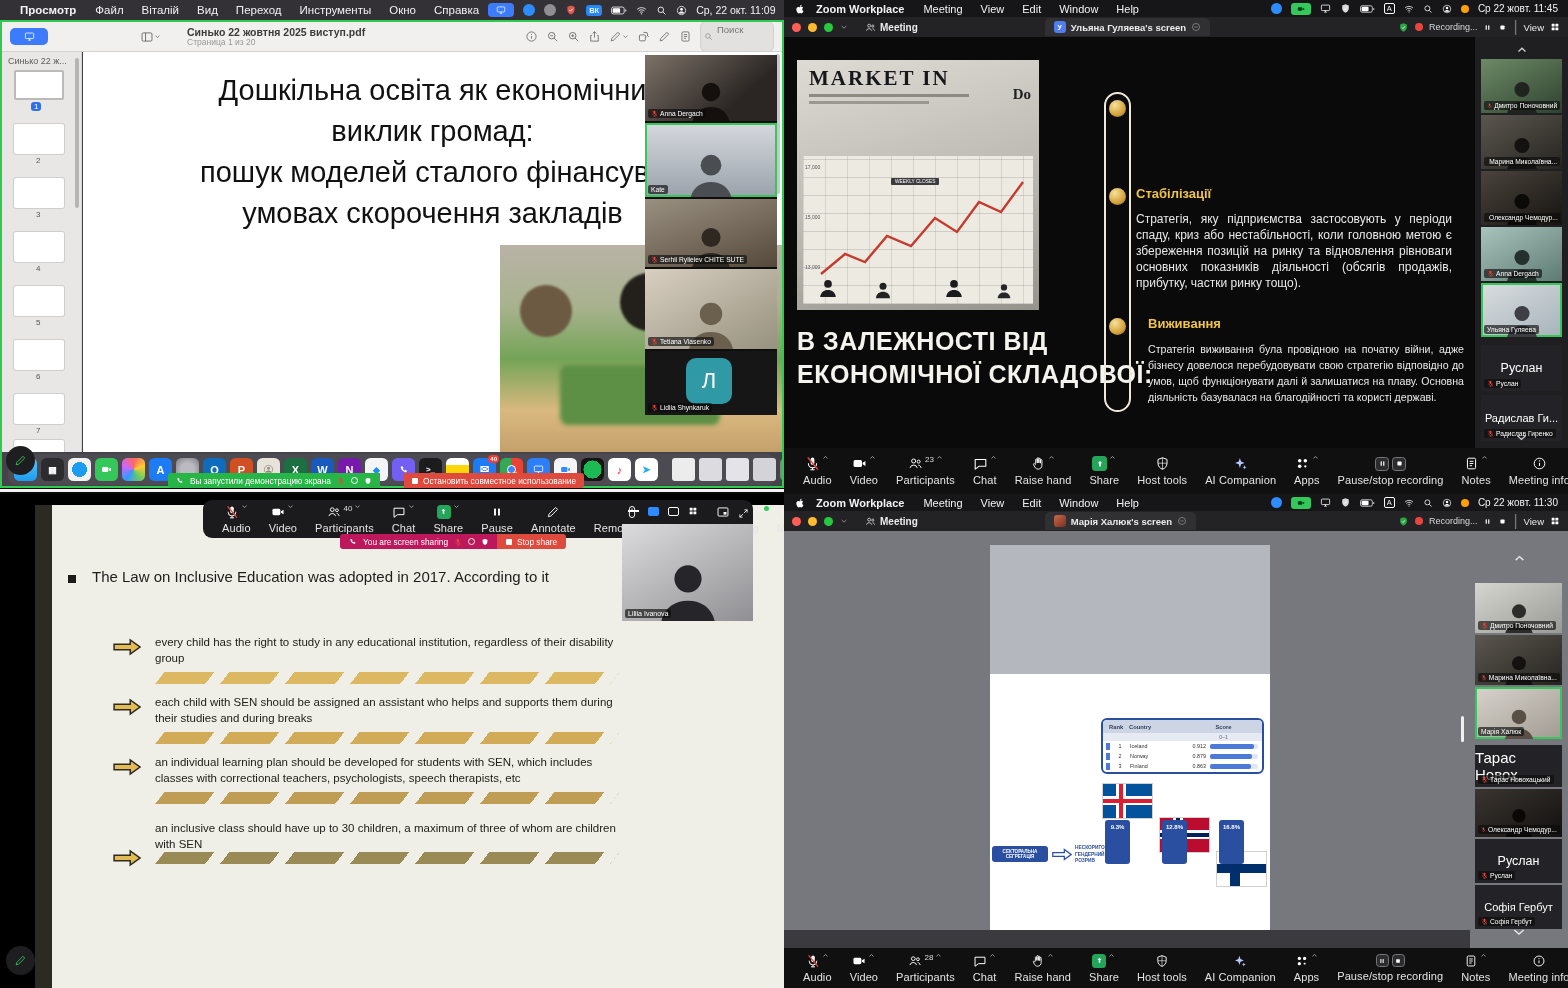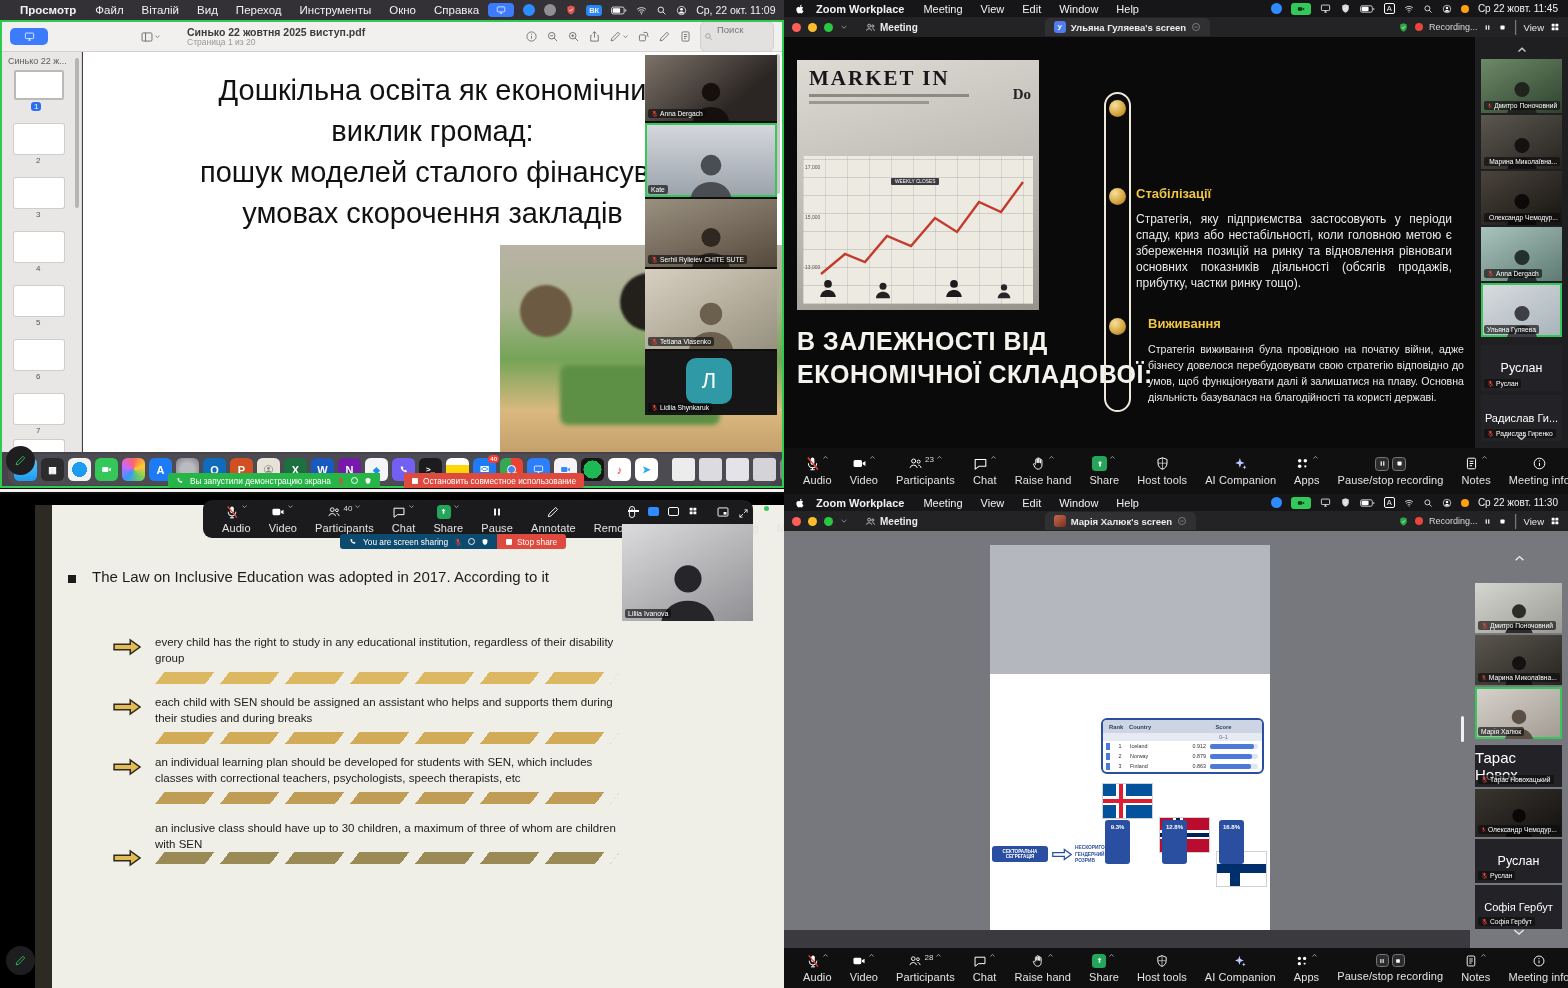--- a/index.html
+++ b/index.html
@@ -970,21 +970,21 @@
         </svg>
         <span class="zl">Show meeting</span>
       </div>
     <div class="zi">
         <svg class="i14" style="color:#fff">
           <use href="#more"></use>
         </svg>
         <span class="zl">More</span>
       </div>
   </div>
-  <div class="a" style="left:340px;top:40px;height:15px;background:#0c4a6e;border-radius:3px 0 0 3px;display:flex;align-items:center;gap:6px;color:#fff;font-size:8.3px;padding:0 9px;z-index:31">
+  <div class="a" style="left:340px;top:40px;height:15px;background:#be185d;border-radius:3px 0 0 3px;display:flex;align-items:center;gap:6px;color:#fff;font-size:8.3px;padding:0 9px;z-index:31">
     <svg class="i8" style="color:#fff">
         <use href="#phone"></use>
       </svg>
     <span>You are screen sharing</span>
     <svg class="i8">
         <use href="#micoff"></use>
       </svg>
     <span style="width:7px;height:7px;border-radius:50%;border:1px solid #eee"></span>
     <svg class="i8" style="color:#fff">
         <use href="#shldck"></use>

